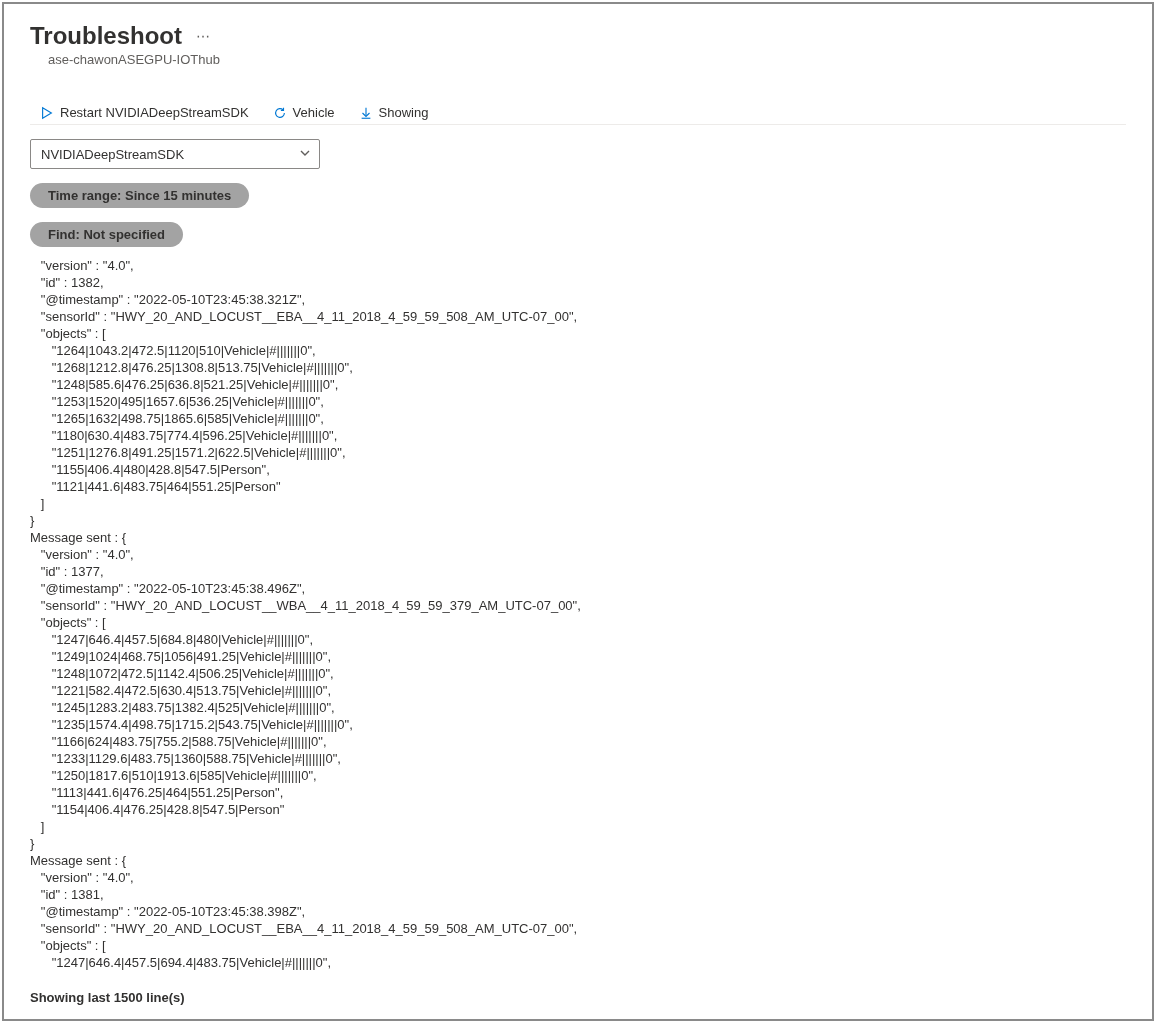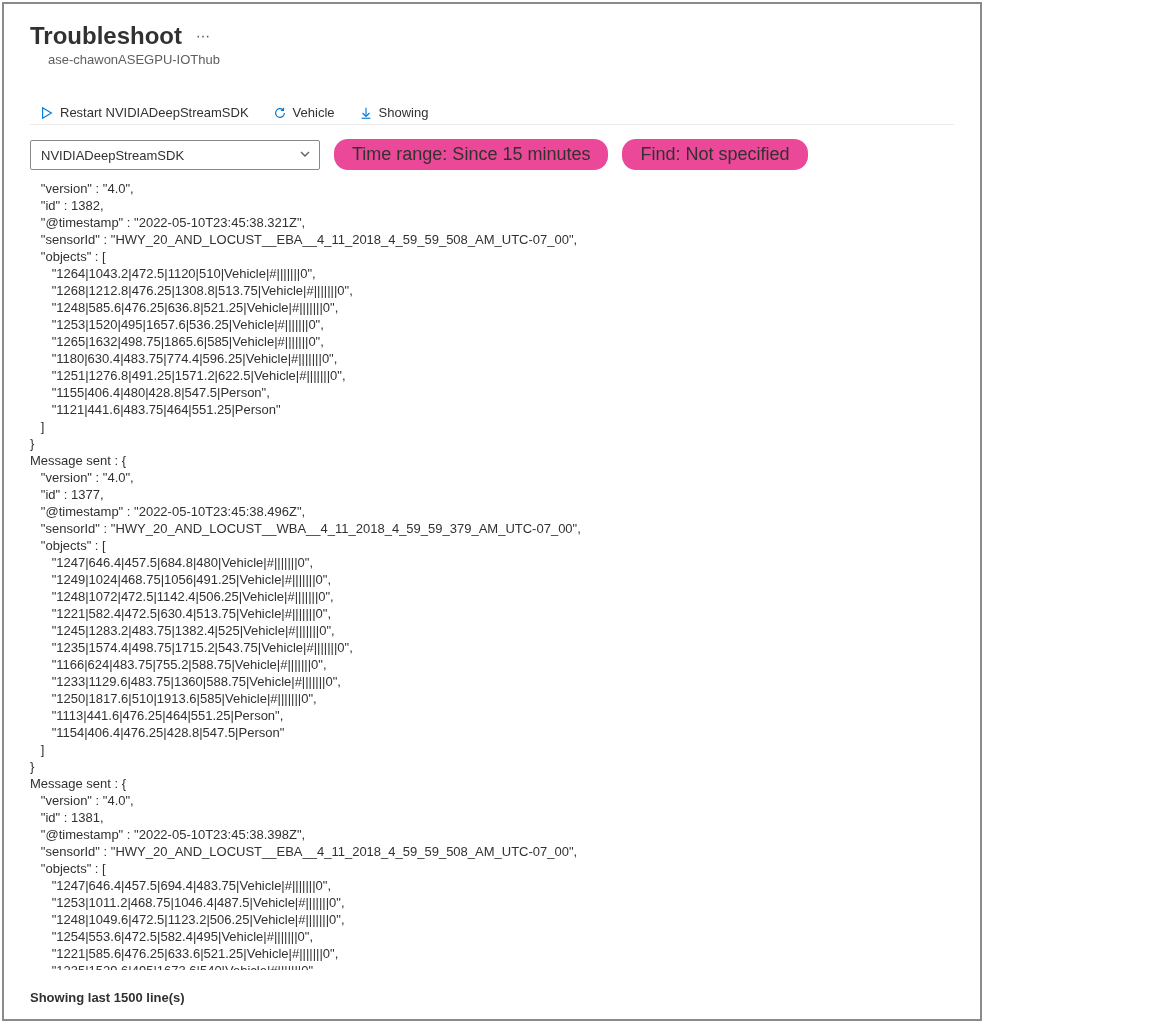--- a/index.html
+++ b/index.html
@@ -4,21 +4,21 @@
   <style>
     * { box-sizing: border-box; margin: 0; padding: 0; }
     body {
       font-family: "Segoe UI", -apple-system, sans-serif;
       font-size: 13px;
       color: #323130;
       background: #fff;
     }
     .frame {
       border: 2px solid #8a8a8a;
-      width: 980px;
+      width: 1152px;
       height: 1019px;
       margin: 2px;
       padding: 18px 26px 14px 26px;
       position: relative;
       display: flex;
       flex-direction: column;
     }
     .header-row { display: flex; align-items: center; gap: 14px; }
     .page-title {
       font-size: 24px;
@@ -41,45 +41,46 @@
       padding: 4px 10px;
       font-size: 13px;
       color: #323130;
       cursor: pointer;
       border-radius: 2px;
     }
     .tb-icon { width: 14px; height: 14px; display: inline-flex; align-items: center; justify-content: center; }
     .tb-icon svg { width: 14px; height: 14px; }
     .filter-row {
       display: flex;
-      align-items: flex-end;
+      align-items: flex-start;
       gap: 14px;
       margin-top: 14px;
+      flex-direction: column;
     }
     .select {
       width: 290px;
       height: 30px;
       border: 1px solid #8a8886;
       border-radius: 2px;
       display: flex;
       align-items: center;
       justify-content: space-between;
       padding: 0 8px 0 10px;
       font-size: 13px;
       cursor: pointer;
       background: #fff;
     }
     .pill {
-      background: #ec4899;
+      background: #a3a3a3;
       border-radius: 14px;
       padding: 5px 18px;
-      font-size: 18px;
+      font-size: 13px;
       color: #323130;
       cursor: pointer;
-      font-weight: 400;
+      font-weight: 700;
     }
     .log-area {
       flex: 1;
       overflow: hidden;
       margin-top: 10px;
       font-family: "Segoe UI", sans-serif;
       font-size: 13px;
       line-height: 17px;
       color: #323130;
       white-space: pre;

